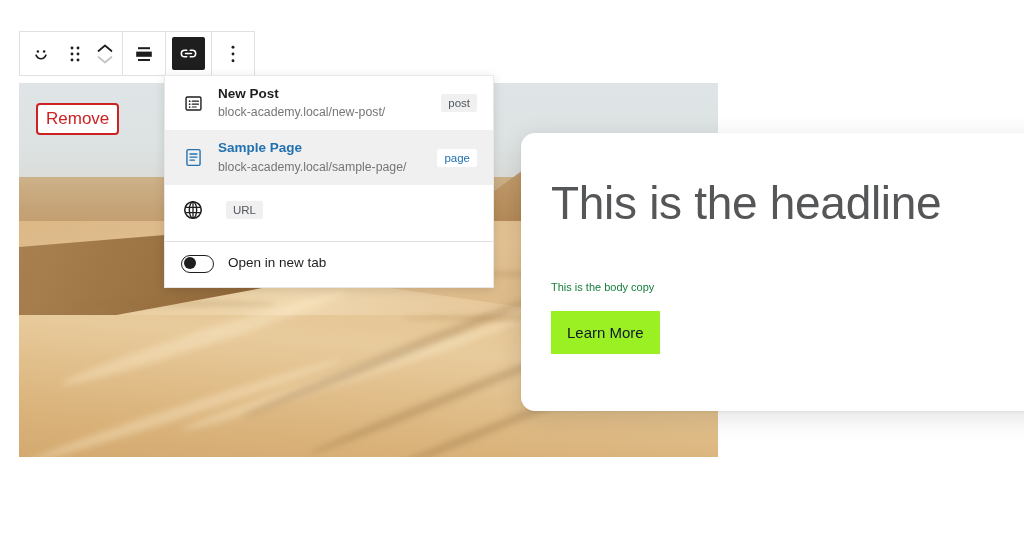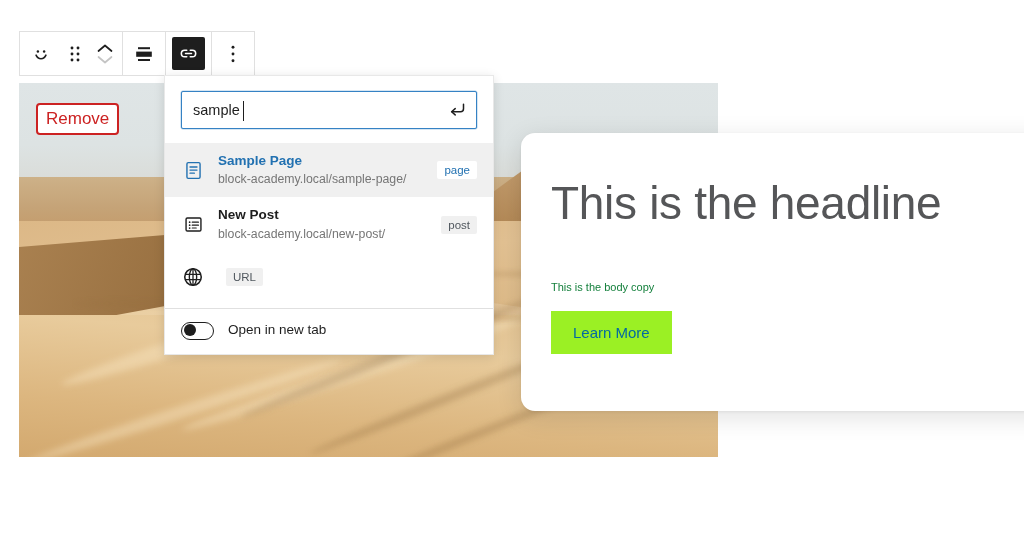--- a/index.html
+++ b/index.html
@@ -261,23 +261,23 @@
   .card-body{
     font-size:11px;
     color:#15803d;
     margin:51px 0 0 0;
     line-height:1.3;
   }
   .card-cta{
     display:inline-block;
     margin-top:17px;
     background:#9bf024;
-    color:#0369a1;
+    color:#0f172a;
     font-size:15px;
-    padding:14px 22px;
+    padding:14px 16px;
     border:none;
     border-radius:0;
     cursor:pointer;
     font-family:"Liberation Sans", sans-serif;
     line-height:1;
   }
 </style>
 </head>
 <body>
 
@@ -373,66 +373,54 @@
         </svg>
       </span>
     </div>
   </div>
 </div>
 
 <div class="remove-annot">Remove</div>
 
 <div class="link-popover">
 
-  <div class="link-search-wrap">
-    <div class="link-search-field">
-      <input type="text" value="sample" placeholder="Search or type URL" style="">
-      <span class="caret"></span>
-      <span class="submit-arrow">
-        <svg width="20" height="20" viewBox="0 0 20 20">
-          <path d="M16.5 4.2v4.6a3 3 0 0 1-3 3H5" stroke="#1e1e1e" stroke-width="1.5" fill="none" stroke-linecap="round" stroke-linejoin="round"></path>
-          <path d="M8.2 8.6 4.6 11.8l3.6 3.1" stroke="#1e1e1e" stroke-width="1.5" fill="none" stroke-linecap="round" stroke-linejoin="round"></path>
-        </svg>
-      </span>
-    </div>
-  </div>
 
   <div class="results">
-
-    <div class="result-row selected">
-      <div class="result-icon">
-        <svg width="21" height="21" viewBox="0 0 24 24">
-          <rect x="4.5" y="3" width="15" height="18" rx="1.5" stroke="#2271b1" stroke-width="1.6" fill="none"></rect>
-          <path d="M8 8h8M8 11.5h8M8 15h5" stroke="#2271b1" stroke-width="1.5" stroke-linecap="round"></path>
-        </svg>
-      </div>
-      <div class="result-text">
-        <div class="result-title blue">Sample Page</div>
-        <div class="result-sub">block-academy.local/sample-page/</div>
-      </div>
-      <div class="result-badge badge-page">page</div>
-    </div>
 
     <div class="result-row">
       <div class="result-icon">
         <svg width="21" height="21" viewBox="0 0 24 24">
           <rect x="3.5" y="4.5" width="17" height="15" rx="1.5" stroke="#1e1e1e" stroke-width="1.6" fill="none"></rect>
           <circle cx="7.6" cy="9.3" r="1" fill="#1e1e1e"></circle>
           <circle cx="7.6" cy="12.8" r="1" fill="#1e1e1e"></circle>
           <circle cx="7.6" cy="16" r="1" fill="#1e1e1e"></circle>
           <path d="M10.6 9.3h7M10.6 12.8h7M10.6 16h4.5" stroke="#1e1e1e" stroke-width="1.4" stroke-linecap="round"></path>
         </svg>
       </div>
       <div class="result-text">
         <div class="result-title">New Post</div>
         <div class="result-sub">block-academy.local/new-post/</div>
       </div>
       <div class="result-badge">post</div>
     </div>
 
+    <div class="result-row selected">
+      <div class="result-icon">
+        <svg width="21" height="21" viewBox="0 0 24 24">
+          <rect x="4.5" y="3" width="15" height="18" rx="1.5" stroke="#2271b1" stroke-width="1.6" fill="none"></rect>
+          <path d="M8 8h8M8 11.5h8M8 15h5" stroke="#2271b1" stroke-width="1.5" stroke-linecap="round"></path>
+        </svg>
+      </div>
+      <div class="result-text">
+        <div class="result-title blue">Sample Page</div>
+        <div class="result-sub">block-academy.local/sample-page/</div>
+      </div>
+      <div class="result-badge badge-page">page</div>
+    </div>
+
     <div class="result-row">
       <div class="result-icon">
         <svg width="22" height="22" viewBox="0 0 24 24">
           <circle cx="12" cy="12" r="9" stroke="#1e1e1e" stroke-width="1.7" fill="none"></circle>
           <ellipse cx="12" cy="12" rx="4" ry="9" stroke="#1e1e1e" stroke-width="1.5" fill="none"></ellipse>
           <path d="M3.3 9.2h17.4M3.3 14.8h17.4M12 3v18" stroke="#1e1e1e" stroke-width="1.4"></path>
         </svg>
       </div>
       <div class="result-badge">URL</div>
     </div>

